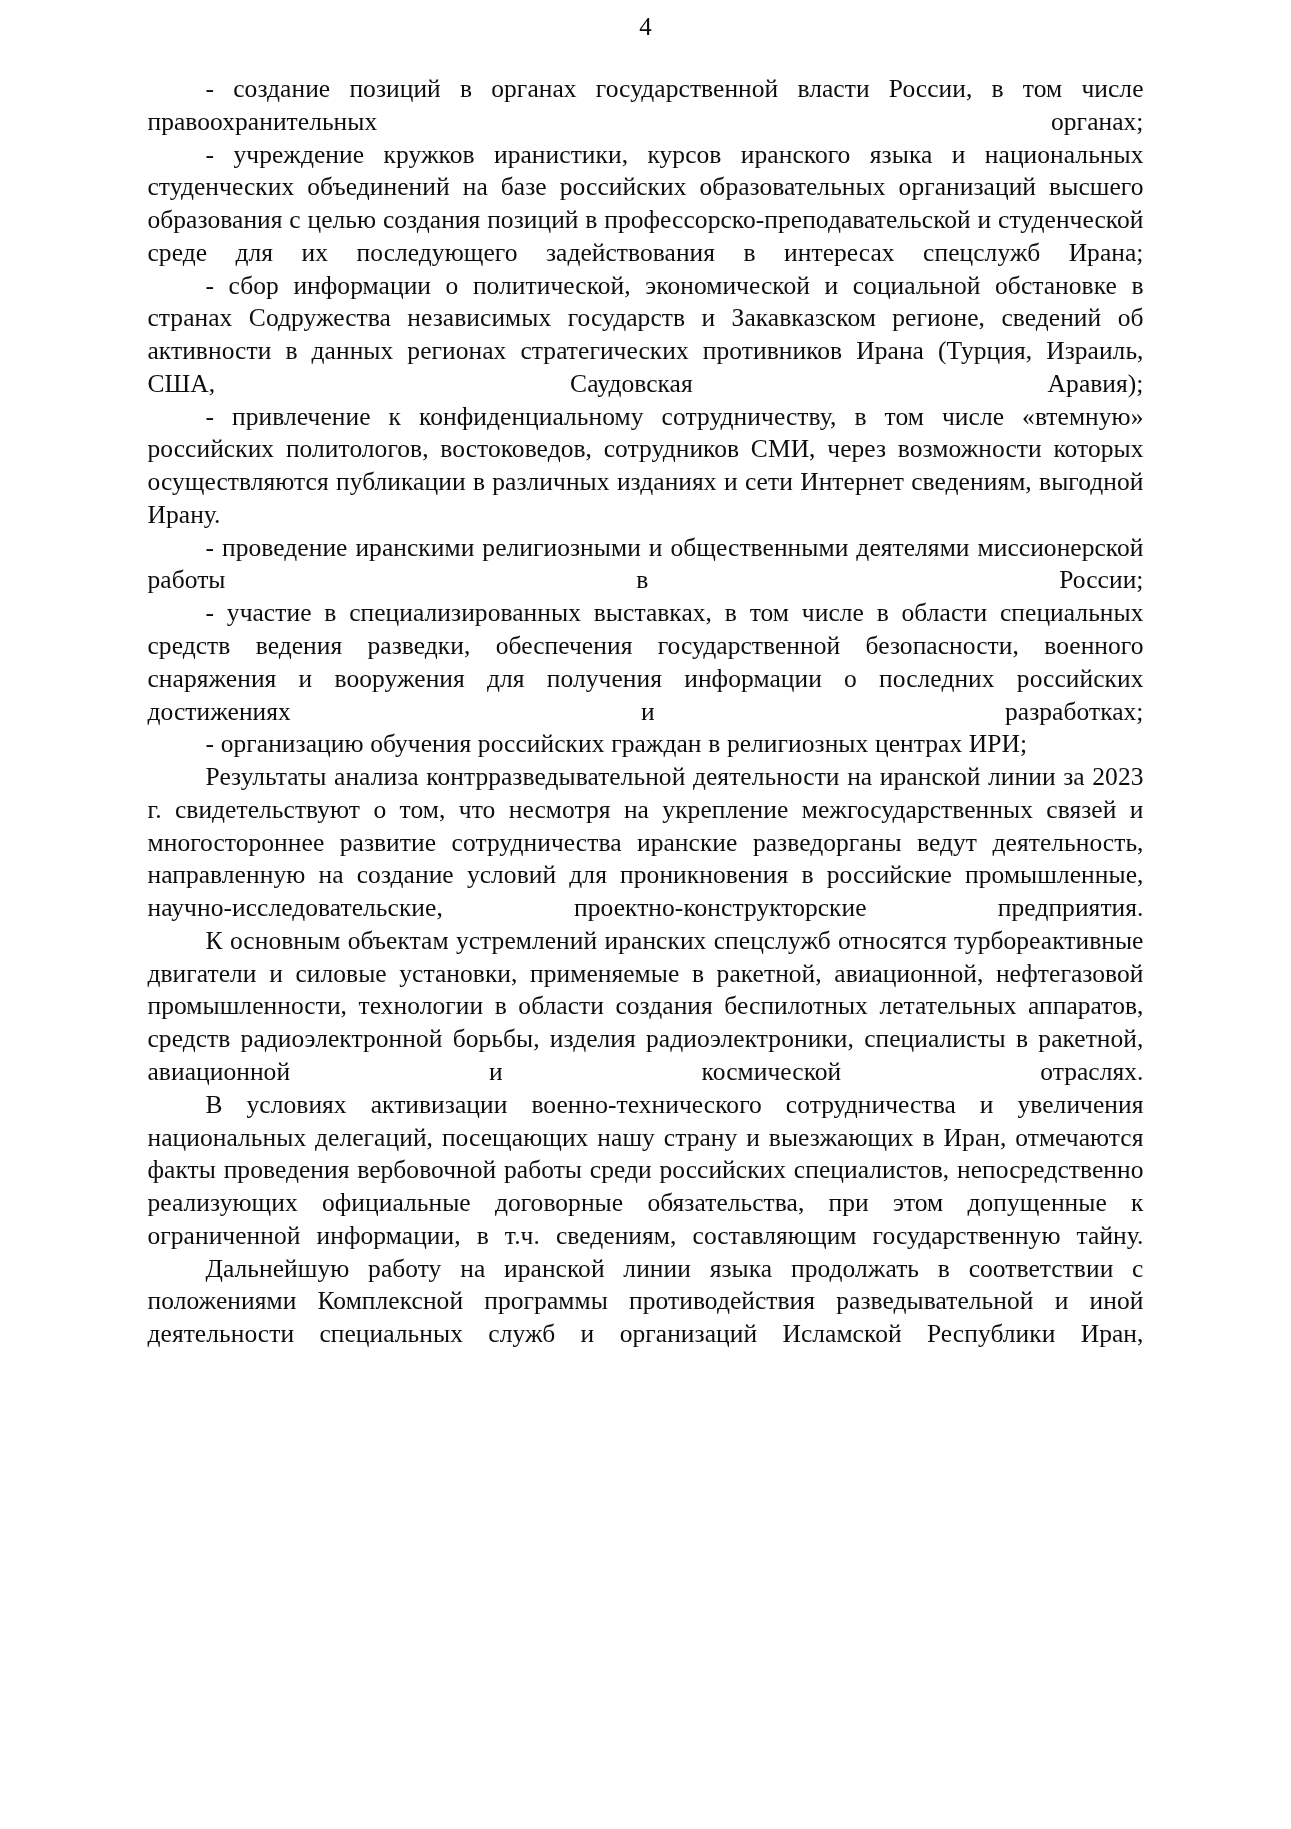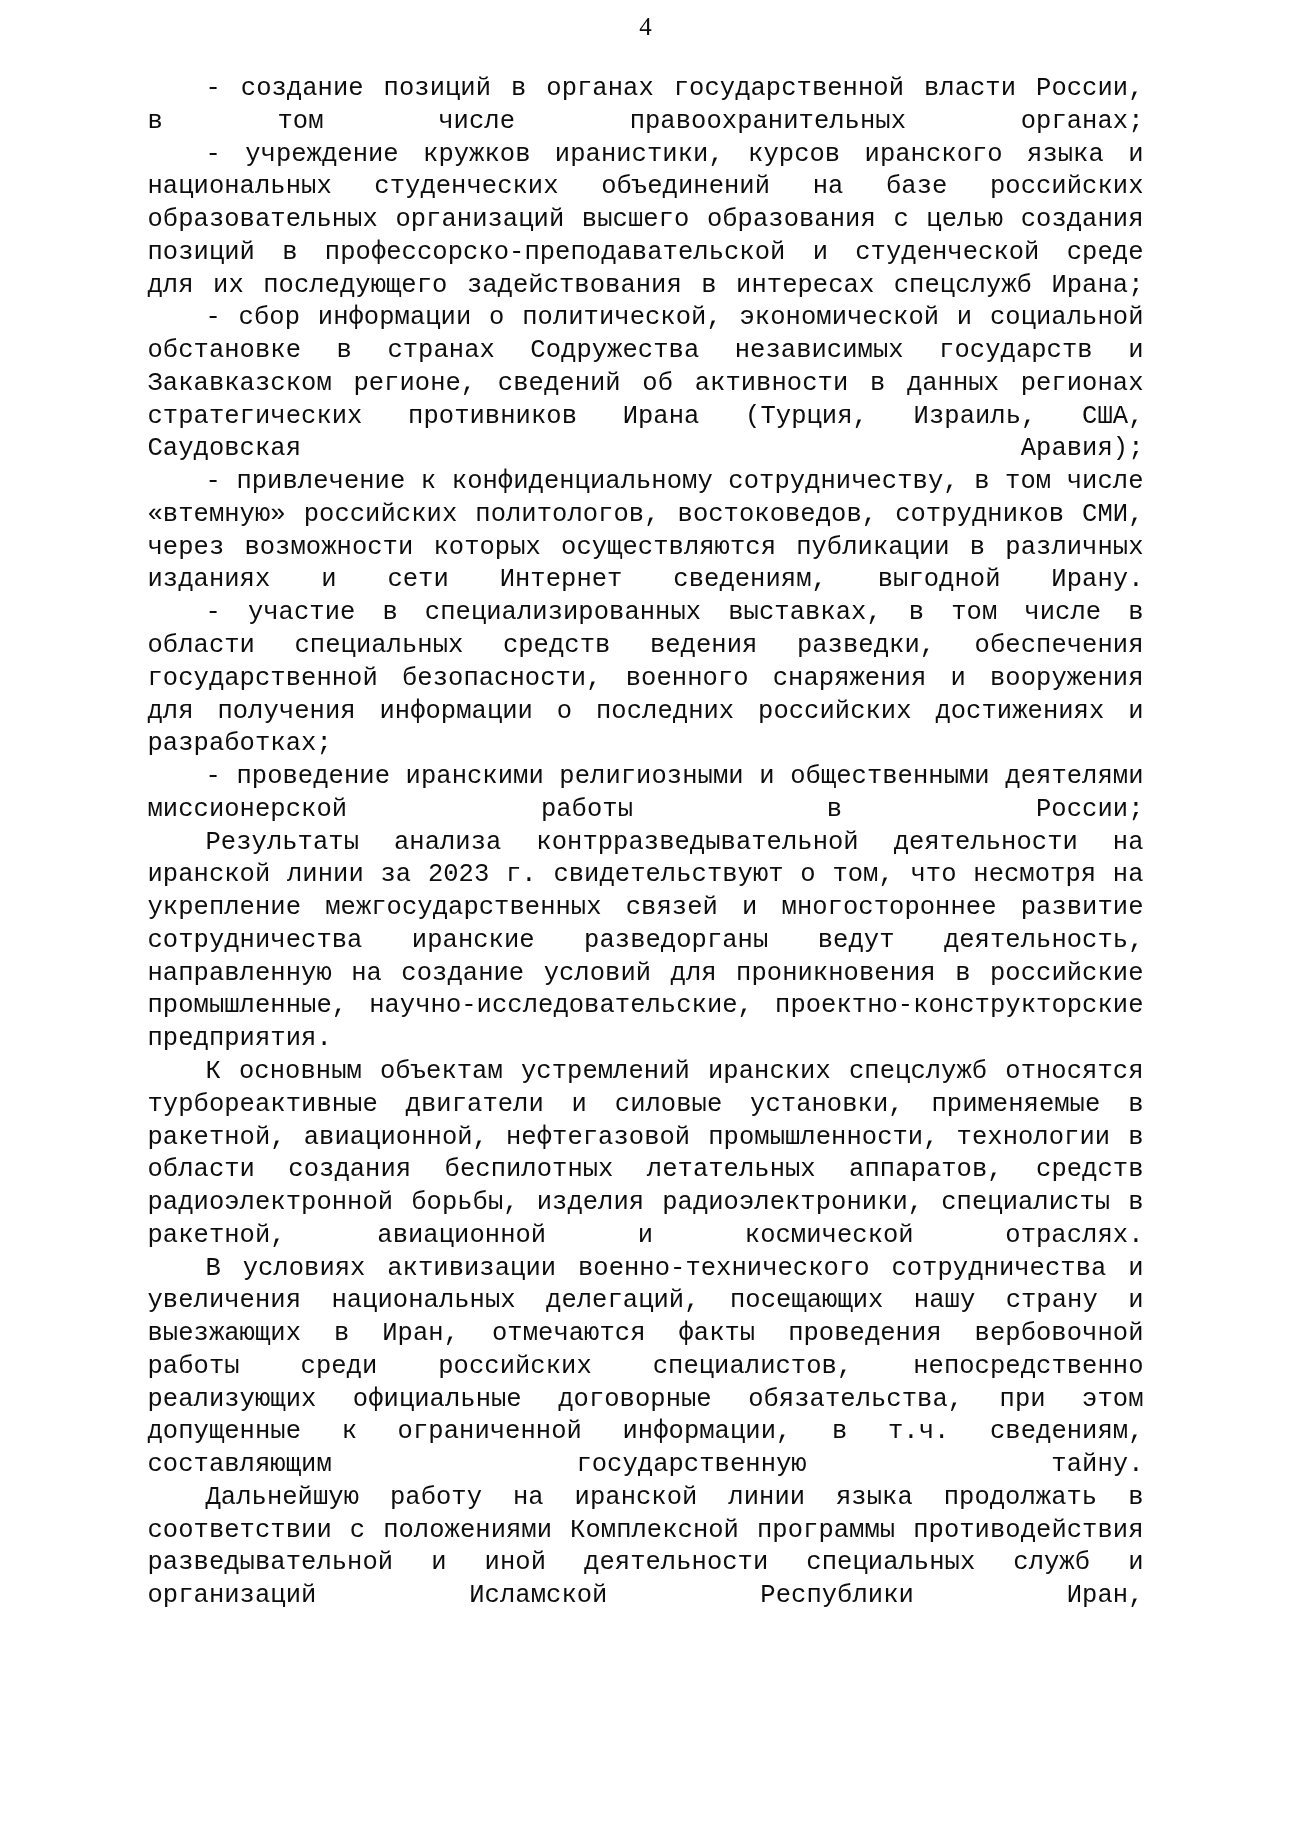--- a/index.html
+++ b/index.html
@@ -27,21 +27,20 @@
     font-size: 25px;
     line-height: 1;
     padding-top: 14px;
     letter-spacing: 0.2px;
   }
   .body-text {
     margin: 0 auto;
     padding-top: 34px;
     width: 996px;
     box-sizing: border-box;
-    font-family: Liberation Mono, monospace;
   }
   p.para {
     margin: 0;
     font-size: 25.5px;
     line-height: 1.285;
     text-align: justify;
     text-align-last: left;
     text-indent: 58px;
     letter-spacing: 0.05px;
     word-spacing: 0.2px;
@@ -56,21 +55,22 @@
 
 <div class="page">
 
   <div class="page-number">4</div>
 
   <div class="body-text">
     <p class="para last-justify">- создание позиций в органах государственной власти России, в том числе правоохранительных органах;</p>
     <p class="para last-justify">- учреждение кружков иранистики, курсов иранского языка и национальных студенческих объединений на базе российских образовательных организаций высшего образования с целью создания позиций в профессорско-преподавательской и студенческой среде для их последующего задействования в интересах спецслужб Ирана;</p>
     <p class="para last-justify">- сбор информации о политической, экономической и социальной обстановке в странах Содружества независимых государств и Закавказском регионе, сведений об активности в данных регионах стратегических противников Ирана (Турция, Израиль, США, Саудовская Аравия);</p>
     <p class="para last-justify">- привлечение к конфиденциальному сотрудничеству, в том числе «втемную» российских политологов, востоковедов, сотрудников СМИ, через возможности которых осуществляются публикации в различных изданиях и сети Интернет сведениям, выгодной Ирану.</p>
+    <p class="para last-justify">- проведение иранскими религиозными и общественными деятелями миссионерской работы в России;</p>
     <p class="para last-justify">- участие в специализированных выставках, в том числе в области специальных средств ведения разведки, обеспечения государственной безопасности, военного снаряжения и вооружения для получения информации о последних российских достижениях и разработках;</p>
-    <p class="para last-justify">- проведение иранскими религиозными и общественными деятелями миссионерской работы в России;</p>
+    <p class="para">- организацию обучения российских граждан в религиозных центрах ИРИ;</p>
     <p class="para last-justify">Результаты анализа контрразведывательной деятельности на иранской линии за 2023 г. свидетельствуют о том, что несмотря на укрепление межгосударственных связей и многостороннее развитие сотрудничества иранские разведорганы ведут деятельность, направленную на создание условий для проникновения в российские промышленные, научно-исследовательские, проектно-конструкторские предприятия.</p>
     <p class="para last-justify">К основным объектам устремлений иранских спецслужб относятся турбореактивные двигатели и силовые установки, применяемые в ракетной, авиационной, нефтегазовой промышленности, технологии в области создания беспилотных летательных аппаратов, средств радиоэлектронной борьбы, изделия радиоэлектроники, специалисты в ракетной, авиационной и космической отраслях.</p>
     <p class="para last-justify">В условиях активизации военно-технического сотрудничества и увеличения национальных делегаций, посещающих нашу страну и выезжающих в Иран, отмечаются факты проведения вербовочной работы среди российских специалистов, непосредственно реализующих официальные договорные обязательства, при этом допущенные к ограниченной информации, в т.ч. сведениям, составляющим государственную тайну.</p>
     <p class="para last-justify">Дальнейшую работу на иранской линии языка продолжать в соответствии с положениями Комплексной программы противодействия разведывательной и иной деятельности специальных служб и организаций Исламской Республики Иран,</p>
   </div>
 
 </div>
 
 </body></html>

